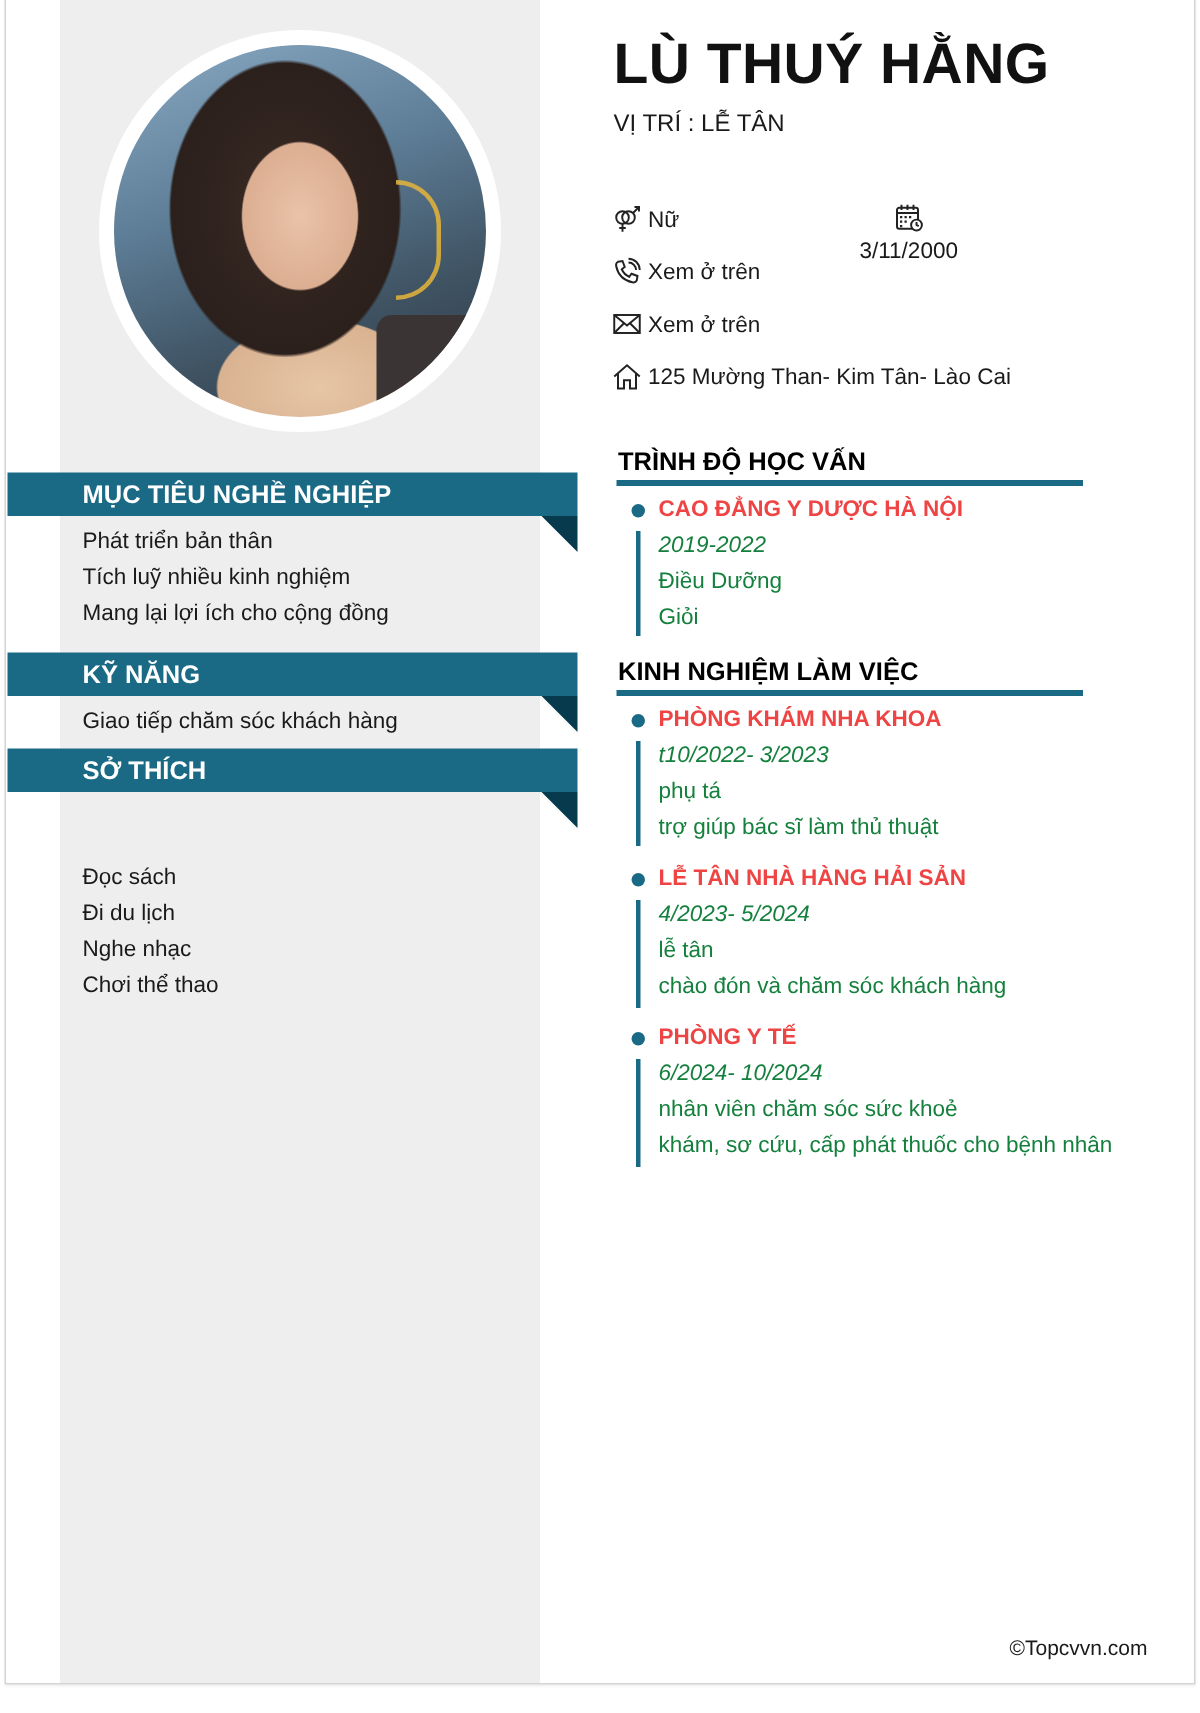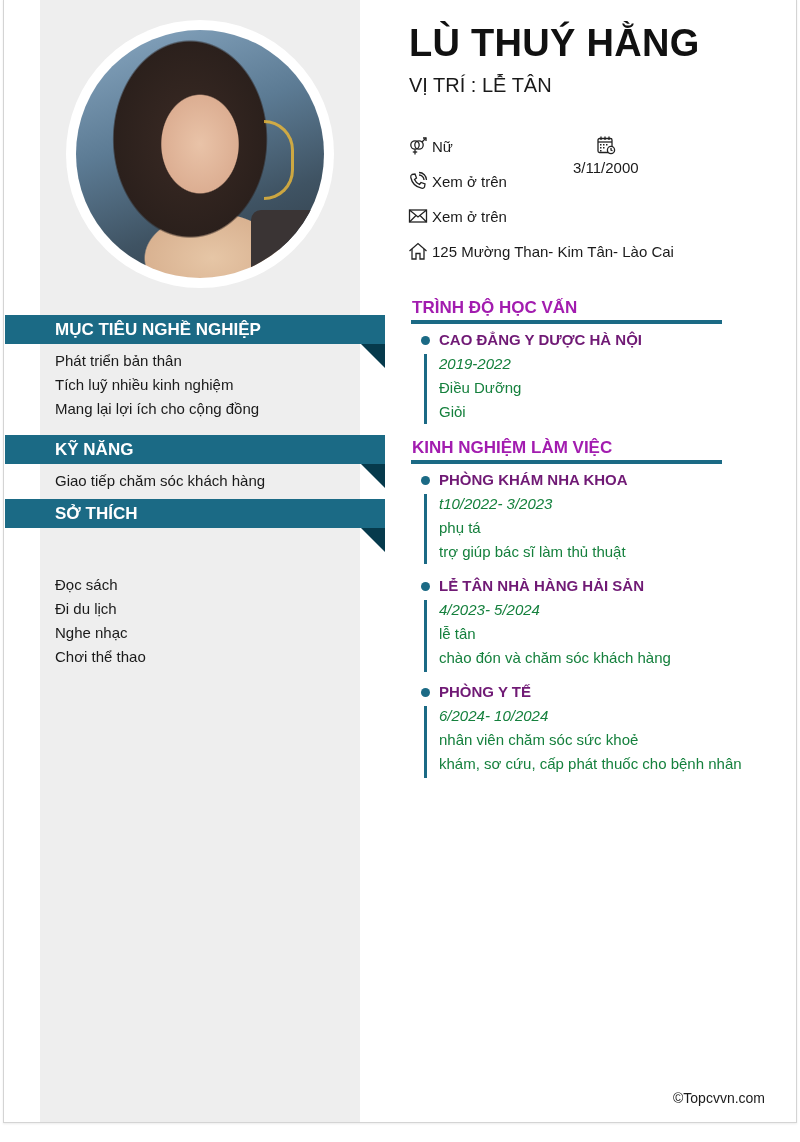--- a/index.html
+++ b/index.html
@@ -55,45 +55,45 @@
     font-size: 15px; line-height: 24px; color: #1a1a1a;
   }
 
   
   .name {
     position: absolute; left: 405px; top: 22px;
     font-size: 38px; font-weight: bold; color: #111111; letter-spacing: 0.3px;
   }
   .position {
     position: absolute; left: 405px; top: 74px;
-    font-size: 20px; color: #1a1a1a;
+    font-size: 16px; color: #1a1a1a;
   }
 
   .info-row {
     position: absolute; display: flex; align-items: center; gap: 4px;
     font-size: 15px; color: #1a1a1a; height: 22px;
   }
   .info-row svg { width: 20px; height: 20px; flex: none; }
 
   
   .sec-title {
     position: absolute; left: 407px; width: 311px;
-    font-size: 17px; font-weight: bold; color: #a21caf;
+    font-size: 17px; font-weight: bold; color: #000000;
     border-bottom: 4px solid #1b6a85; height: 27px; line-height: 22px; padding-left: 1px;
   }
   .entry { position: absolute; left: 407px; width: 380px; }
   .entry .dot {
     position: absolute; left: 10px; top: 8px; width: 9px; height: 9px;
     border-radius: 50%; background: #1b6a85;
   }
   .entry .bar {
     position: absolute; left: 13px; top: 26px; width: 3px; background: #1b6a85;
   }
   .entry .title {
-    position: absolute; left: 28px; top: 0; font-size: 15px; font-weight: bold; line-height: 24px; color: #701a75;
+    position: absolute; left: 28px; top: 0; font-size: 15px; font-weight: bold; line-height: 24px; color: #ef4444;
     white-space: nowrap;
   }
   .entry .line {
     position: absolute; left: 28px; font-size: 15px; line-height: 24px; color: #15803d; white-space: nowrap;
   }
   .entry .line.italic { font-style: italic; }
 
   .footer {
     position: absolute; left: 669px; top: 1090px; font-size: 14px; color: #1a1a1a;
   }

